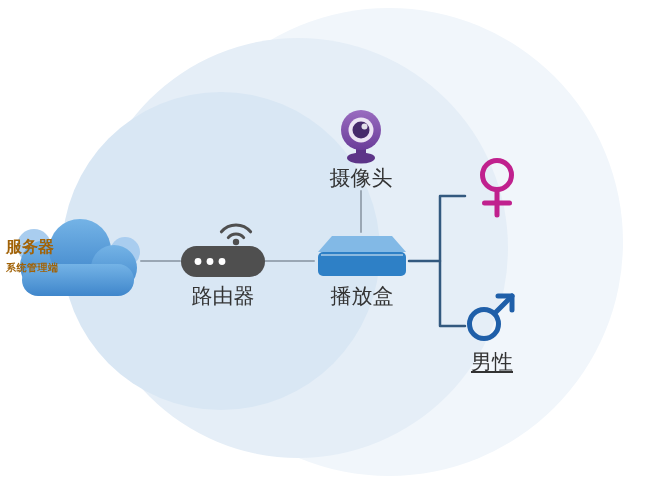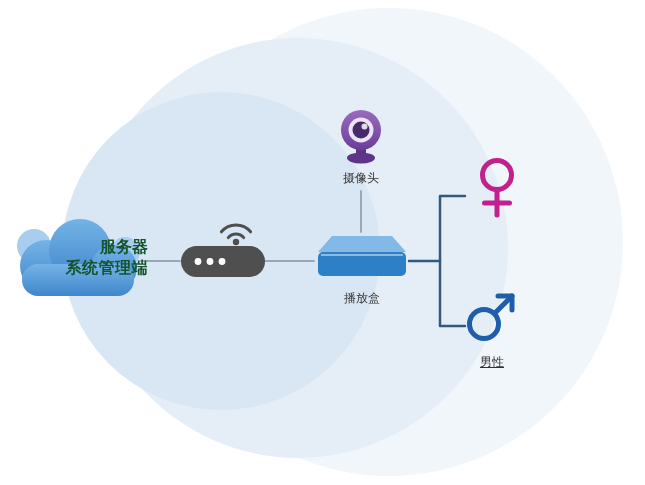--- a/index.html
+++ b/index.html
@@ -9,28 +9,28 @@
   }
   .bg-circle{position:absolute;border-radius:50%;}
   .c-outer{left:155px;top:8px;width:468px;height:468px;background:#f1f6fb;}
   .c-middle{left:88px;top:38px;width:420px;height:420px;background:#e5eef7;}
   .c-inner{left:62px;top:92px;width:318px;height:318px;background:#d9e7f4;}
   .lines{position:absolute;left:0;top:0;}
   .node{position:absolute;}
   .node svg{display:block;}
   .node-label{
     position:absolute;left:-20px;right:-20px;text-align:center;
-    color:#333333;font-size:12px;font-weight:500;line-height:20px;white-space:nowrap;
+    color:#333333;font-size:21px;font-weight:500;line-height:20px;white-space:nowrap;
   }
   .cloud-label{
-    position:absolute;left:0;right:0;top:26px;text-align:right;
-    color:#14532d;font-weight:bold;
+    position:absolute;left:0;right:0;top:26px;text-align:left;
+    color:#a16207;font-weight:bold;
   }
   .cloud-l1{font-size:16px;line-height:22px;}
-  .cloud-l2{font-size:16px;line-height:20px;letter-spacing:0.5px;}
+  .cloud-l2{font-size:10px;line-height:20px;letter-spacing:0.5px;}
 </style>
 </head>
 <body>
 
 <div class="canvas">
 
   <div class="bg-circle c-outer"></div>
   <div class="bg-circle c-middle"></div>
   <div class="bg-circle c-inner"></div>
 
@@ -77,20 +77,21 @@
       </g>
       <circle cx="58" cy="46" r="3.2" fill="#4f4f4f"></circle>
       <rect x="3" y="50" width="84" height="31" rx="15.5" fill="#4f4f4f"></rect>
       <g fill="#ffffff">
         <circle cx="20" cy="65.5" r="3.4"></circle>
         <circle cx="32" cy="65.5" r="3.4"></circle>
         <circle cx="44" cy="65.5" r="3.4"></circle>
       </g>
     </svg>
     <div class="node-label" style="top:90px;">
+      <div>路由器</div>
     </div>
   </div>
 
   <div class="node" style="left:330px;top:108px;width:62px;height:86px;">
     <svg width="62" height="56" viewBox="0 0 62 56">
       <defs>
         <linearGradient id="camGrad" x1="0" y1="0" x2="0" y2="1">
           <stop offset="0" stop-color="#9a6cc0"></stop>
           <stop offset="1" stop-color="#6a3d99"></stop>
         </linearGradient>
@@ -98,21 +99,21 @@
       <rect x="26" y="36" width="10" height="12" fill="#5d3488"></rect>
       <ellipse cx="31" cy="50" rx="14" ry="5.5" fill="#5d3488"></ellipse>
       <circle cx="31" cy="22" r="20" fill="url(#camGrad)"></circle>
       <circle cx="31" cy="22" r="12.5" fill="#ece4f4"></circle>
       <circle cx="31" cy="22" r="8.5" fill="#472a6b"></circle>
       <circle cx="34.5" cy="18.5" r="3" fill="#ffffff" opacity="0.85"></circle>
     </svg>
     <div class="node-label" style="top:60px;">摄像头</div>
   </div>
 
-  <div class="node" style="left:310px;top:228px;width:104px;height:90px;">
+  <div class="node" style="left:310px;top:228px;width:104px;height:90px;font-family:Liberation Mono, monospace;">
     <svg width="104" height="52" viewBox="0 0 104 52">
       <polygon points="22,8 82,8 96,24 8,24" fill="#82b9e6"></polygon>
       <rect x="8" y="24" width="88" height="24" rx="5" fill="#2e80c6"></rect>
       <path d="M11,27 H93" stroke="#ffffff" stroke-width="1.5" opacity="0.6" fill="none"></path>
     </svg>
     <div class="node-label" style="top:60px;">播放盒</div>
   </div>
 
   <div class="node" style="left:470px;top:156px;width:54px;height:100px;">
     <svg width="54" height="64" viewBox="0 0 54 64">

